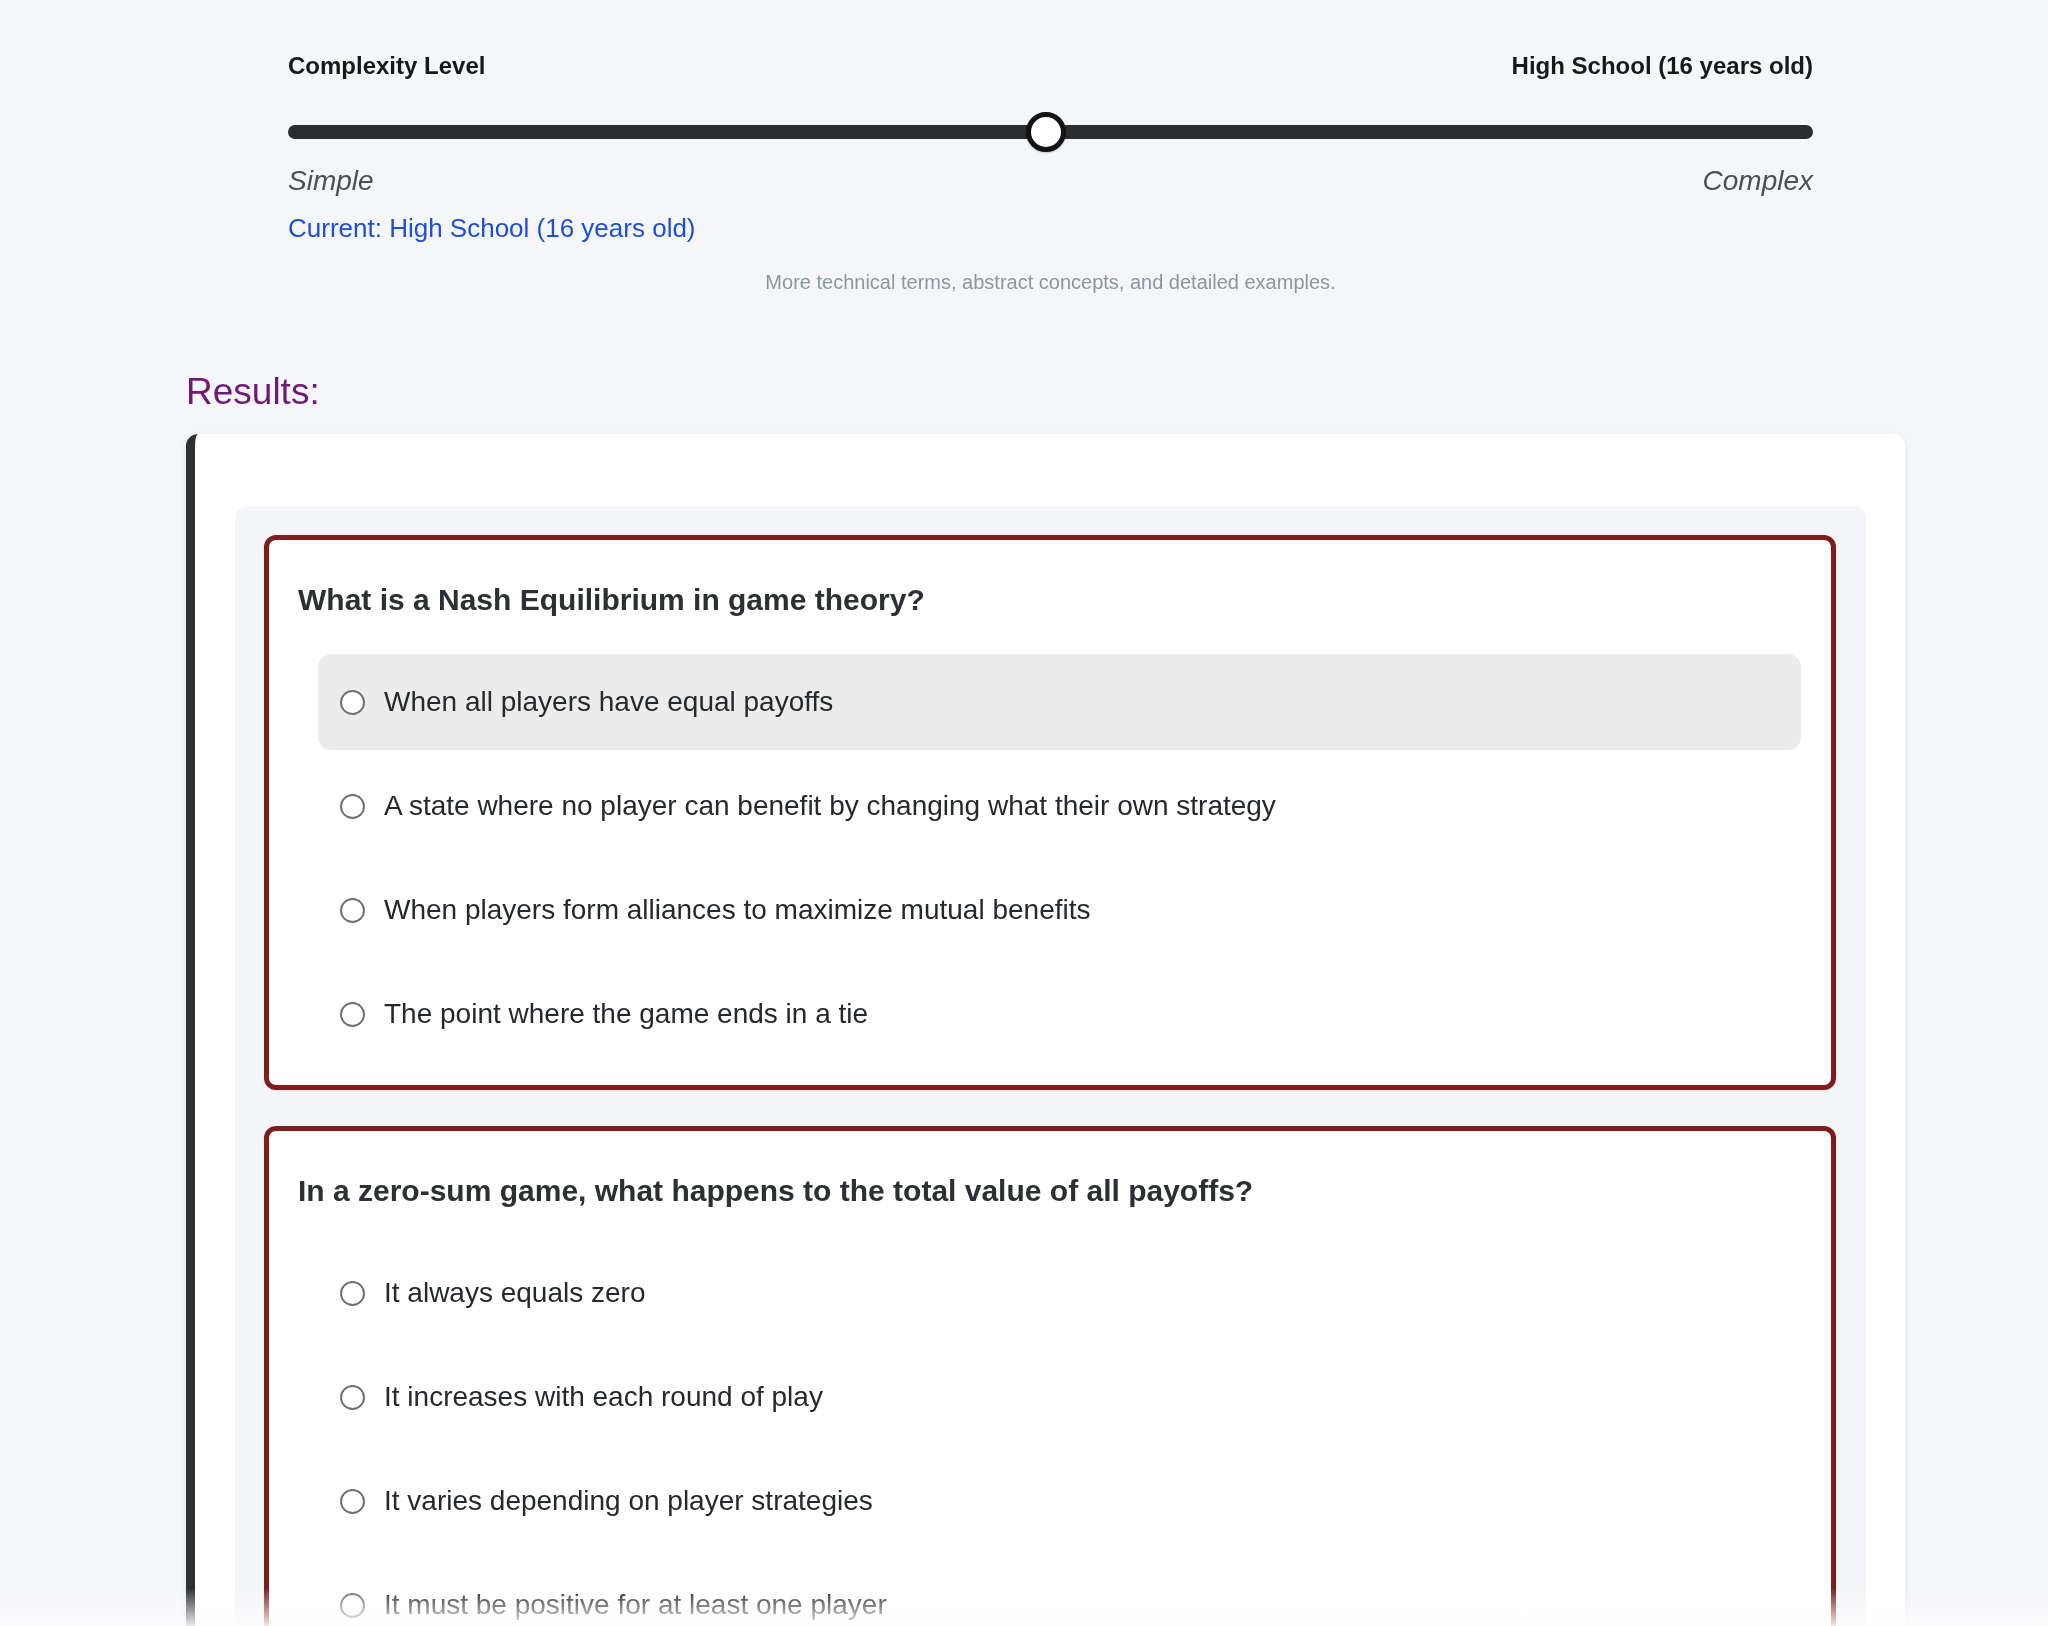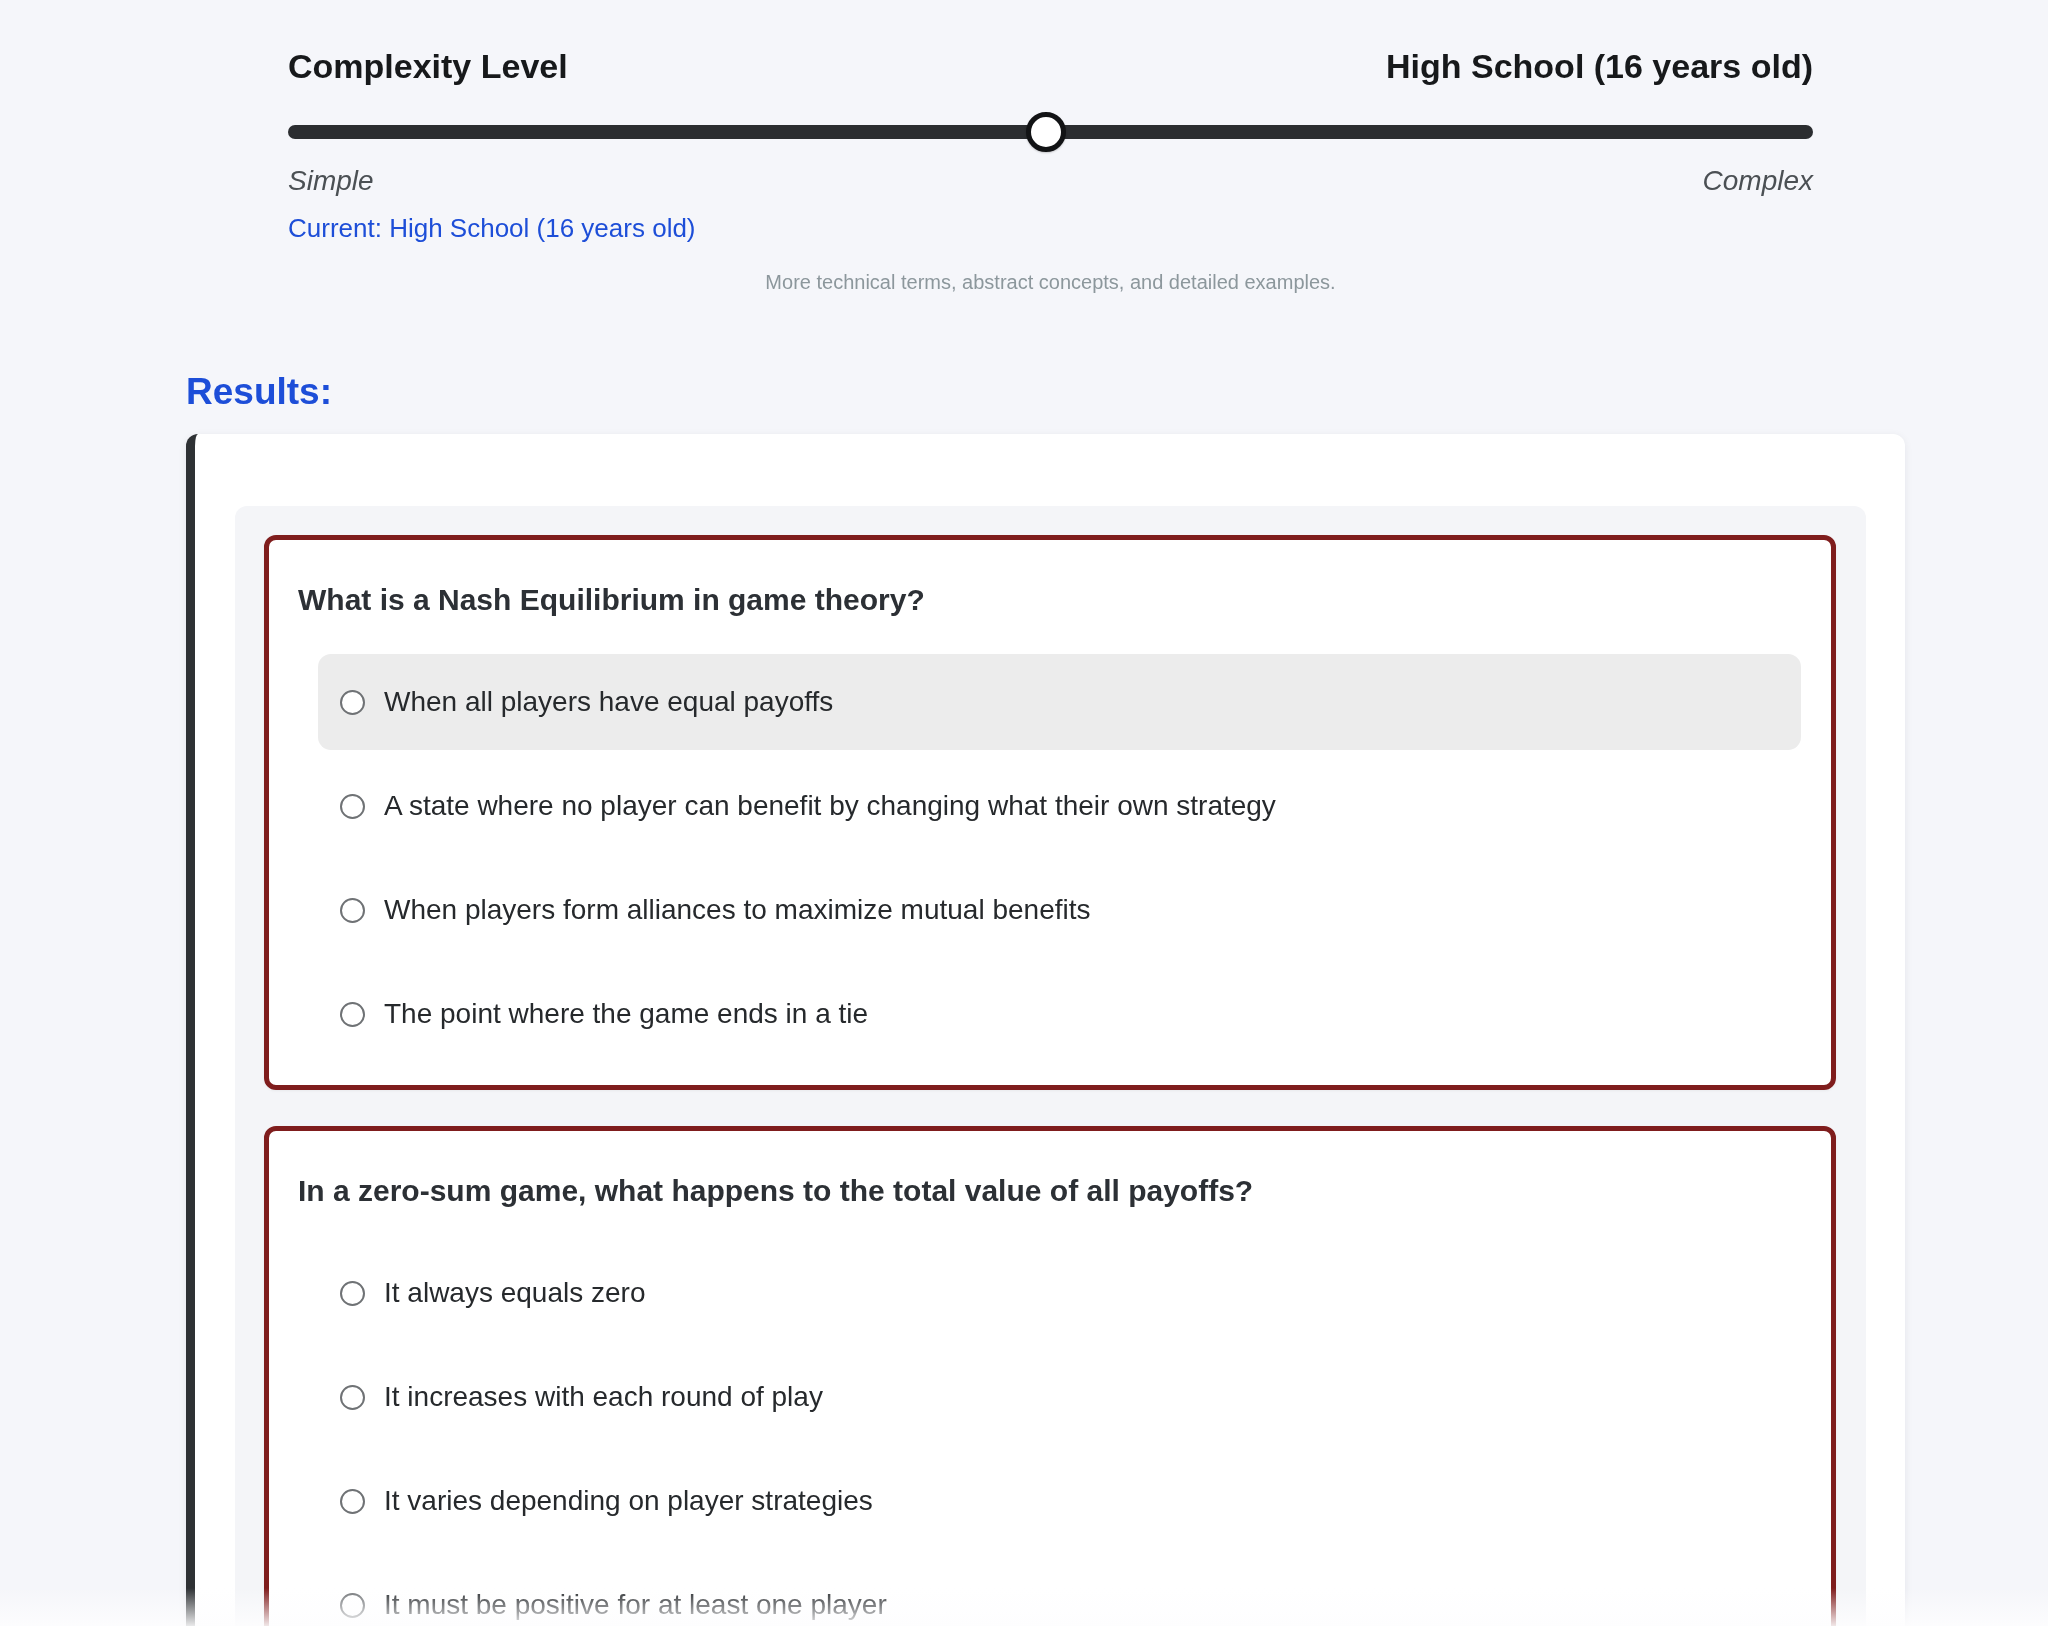--- a/index.html
+++ b/index.html
@@ -8,21 +8,21 @@
     background:#f5f6fa;
     font-family:"Liberation Sans", sans-serif;
     color:#26292c;
     position:relative;
   }
 
   
   .slider-section { margin:46px 235px 0 288px; width:1525px; }
   .slider-header {
     display:flex; justify-content:space-between; align-items:baseline;
-    font-size:34px; font-weight:bold; color:#17191b; line-height:40px;
+    font-size:24px; font-weight:bold; color:#17191b; line-height:40px;
   }
   .track-row { position:relative; height:40px; margin-top:26px; }
   .track {
     position:absolute; left:0; right:0; top:13px; height:14px;
     background:#2b2d30; border-radius:7px; cursor:pointer;
   }
   .thumb {
     position:absolute; top:20px; width:40px; height:40px;
     background:#ffffff; border:5px solid #121315; border-radius:50%;
     transform:translate(-50%,-50%); cursor:grab; box-shadow:0 1px 2px rgba(0,0,0,.2);
@@ -34,21 +34,21 @@
   .current {
     margin-top:14px; text-align:left; font-size:26px; color:#1d4ed8; line-height:32px;
   }
   .desc {
     margin-top:24px; text-align:center; font-size:20px; color:#8c979c; line-height:28px;
   }
 
   
   .results-section { margin:74px 143px 0 186px; width:1719px; }
   .results-heading {
-    font-size:37px; font-weight:bold; color:#1d4ed8; line-height:44px;
+    font-size:37px; font-weight:normal; color:#701a75; line-height:44px;
   }
   .results-card {
     margin-top:20px;
     background:#ffffff;
     border-left:9px solid #2e3134;
     border-radius:12px;
     box-shadow:0 2px 8px rgba(15,23,42,0.07);
     padding:72px 39px 80px 40px;
     min-height:1400px;
   }

